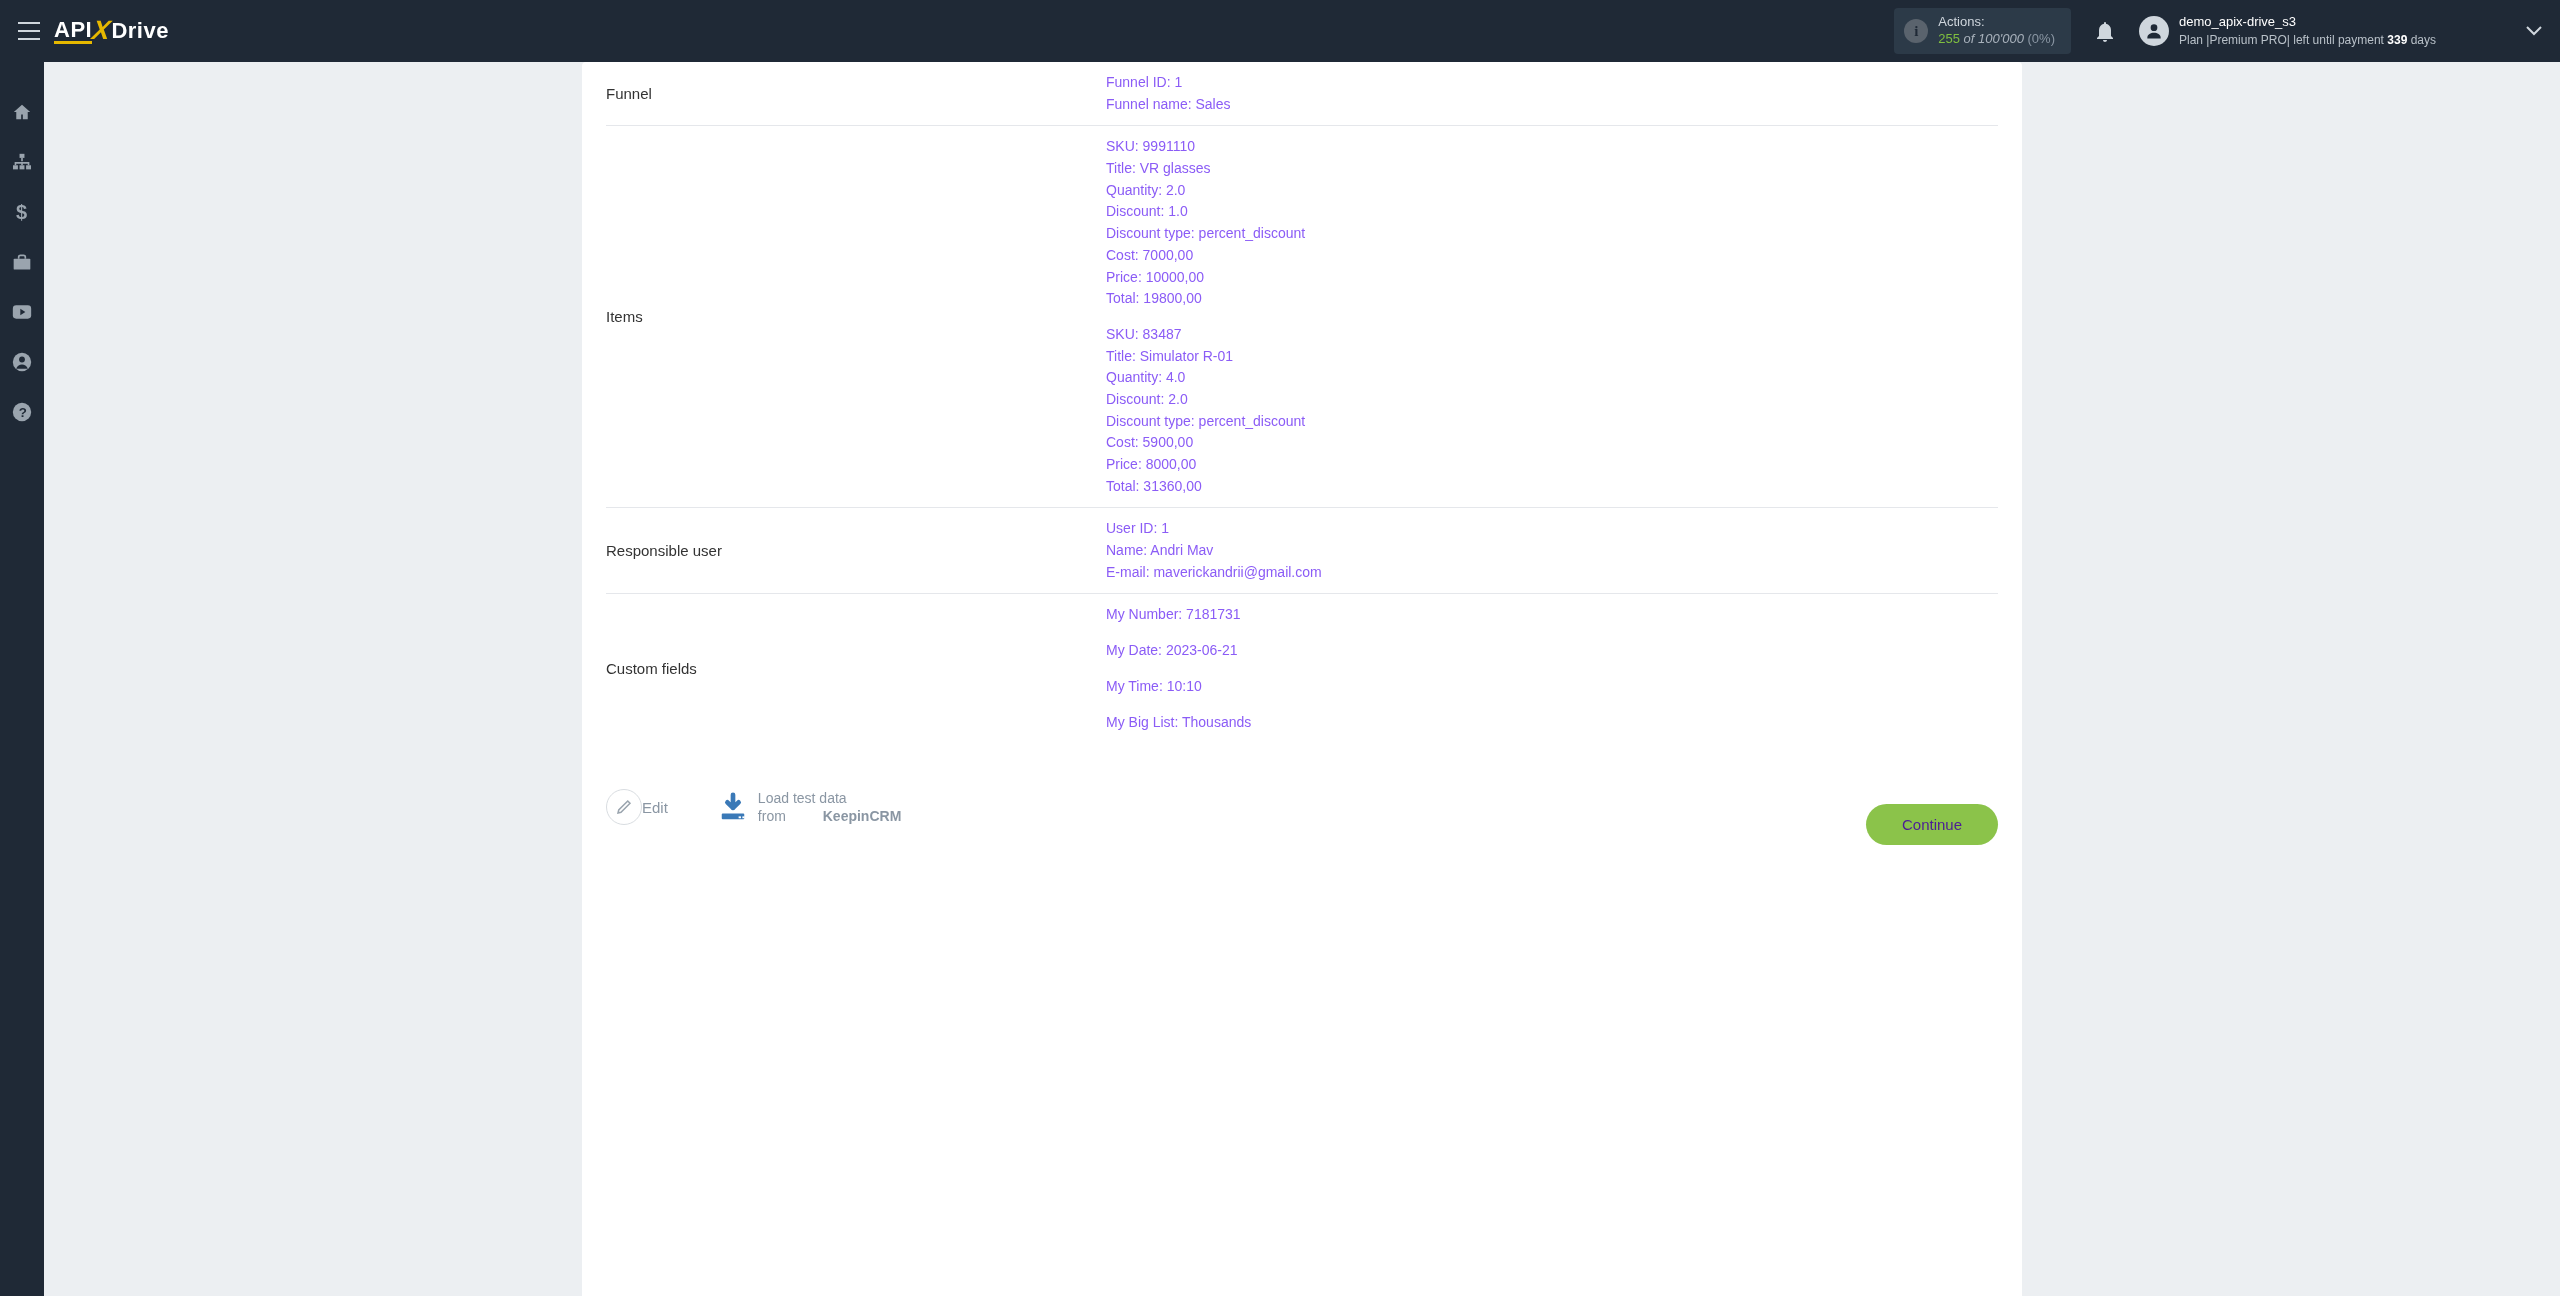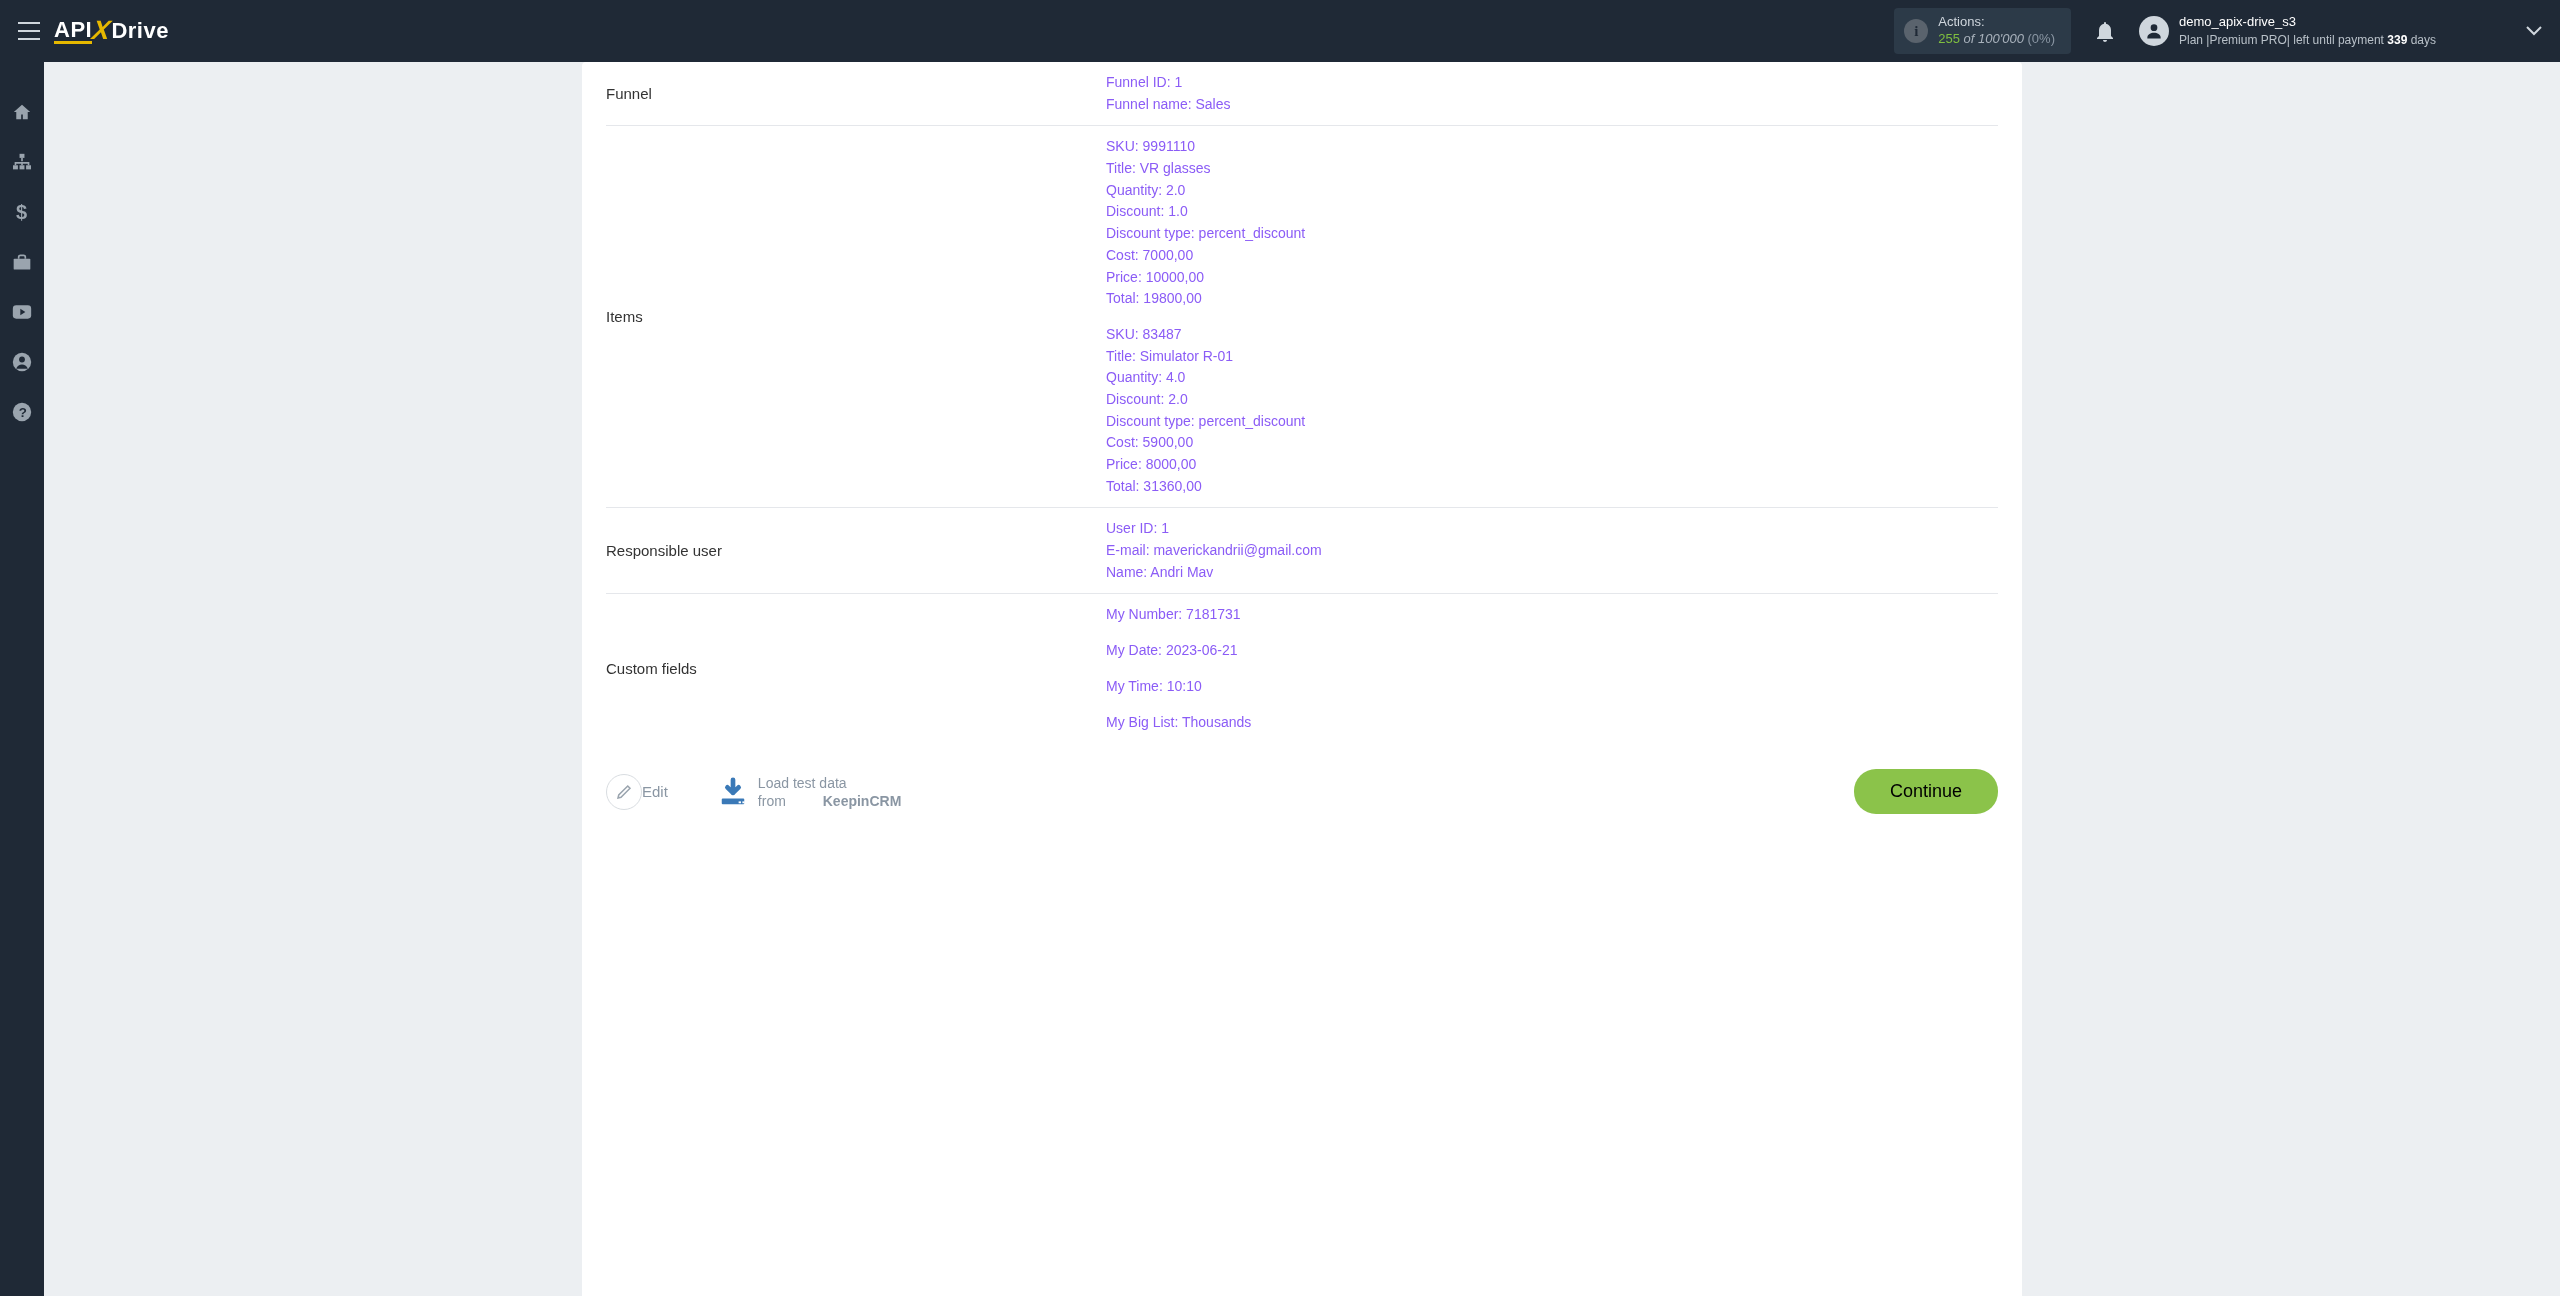--- a/index.html
+++ b/index.html
@@ -52,21 +52,21 @@
   .val .block:last-child{margin-bottom:0;}
   .val p{margin:0;}
 
   
   .footer{display:flex;align-items:center;gap:0;padding-top:26px;}
   .edit-ic{width:36px;height:36px;border:1px solid #d9dde1;border-radius:50%;display:flex;align-items:center;justify-content:center;cursor:pointer;}
   .edit-lbl{color:#8a96a3;cursor:pointer;}
   .load{display:flex;align-items:center;gap:10px;cursor:pointer;margin-left:50px;}
   .load-text{font-size:14px;color:#8a96a3;line-height:1.3;}
   .load-text b{color:#8a96a3;font-weight:bold;padding-left:33px;}
-  .btn-continue{margin-left:auto;background:var(--green);color:#000000;border:none;border-radius:22px;padding:12px 36px;font-size:18px;cursor:pointer;}
+  .btn-continue{margin-left:auto;background:var(--green);color:#4c1d95;border:none;border-radius:22px;padding:12px 36px;font-size:15px;cursor:pointer;margin-top:35px;}
 
   svg{display:block;}
 </style>
 </head>
 <body>
 
 <div class="topbar">
   <span class="hamburger">
     <svg width="22" height="18" viewBox="0 0 22 18">
         <path d="M0 1h22M0 9h22M0 17h22" stroke="currentColor" stroke-width="2"></path>
@@ -194,22 +194,22 @@
               <p>Price: 8000,00</p>
               <p>Total: 31360,00</p>
           </div>
         </div>
       </div>
 
       <div class="row">
         <div class="lbl">Responsible user</div>
         <div class="val">
           <p>User ID: 1</p>
+            <p>Name: Andri Mav</p>
             <p>E-mail: maverickandrii@gmail.com</p>
-            <p>Name: Andri Mav</p>
         </div>
       </div>
 
       <div class="row" style="border-bottom:none;">
         <div class="lbl">Custom fields</div>
         <div class="val">
           <div class="block">
               <p>My Number: 7181731</p>
             </div>
           <div class="block">

